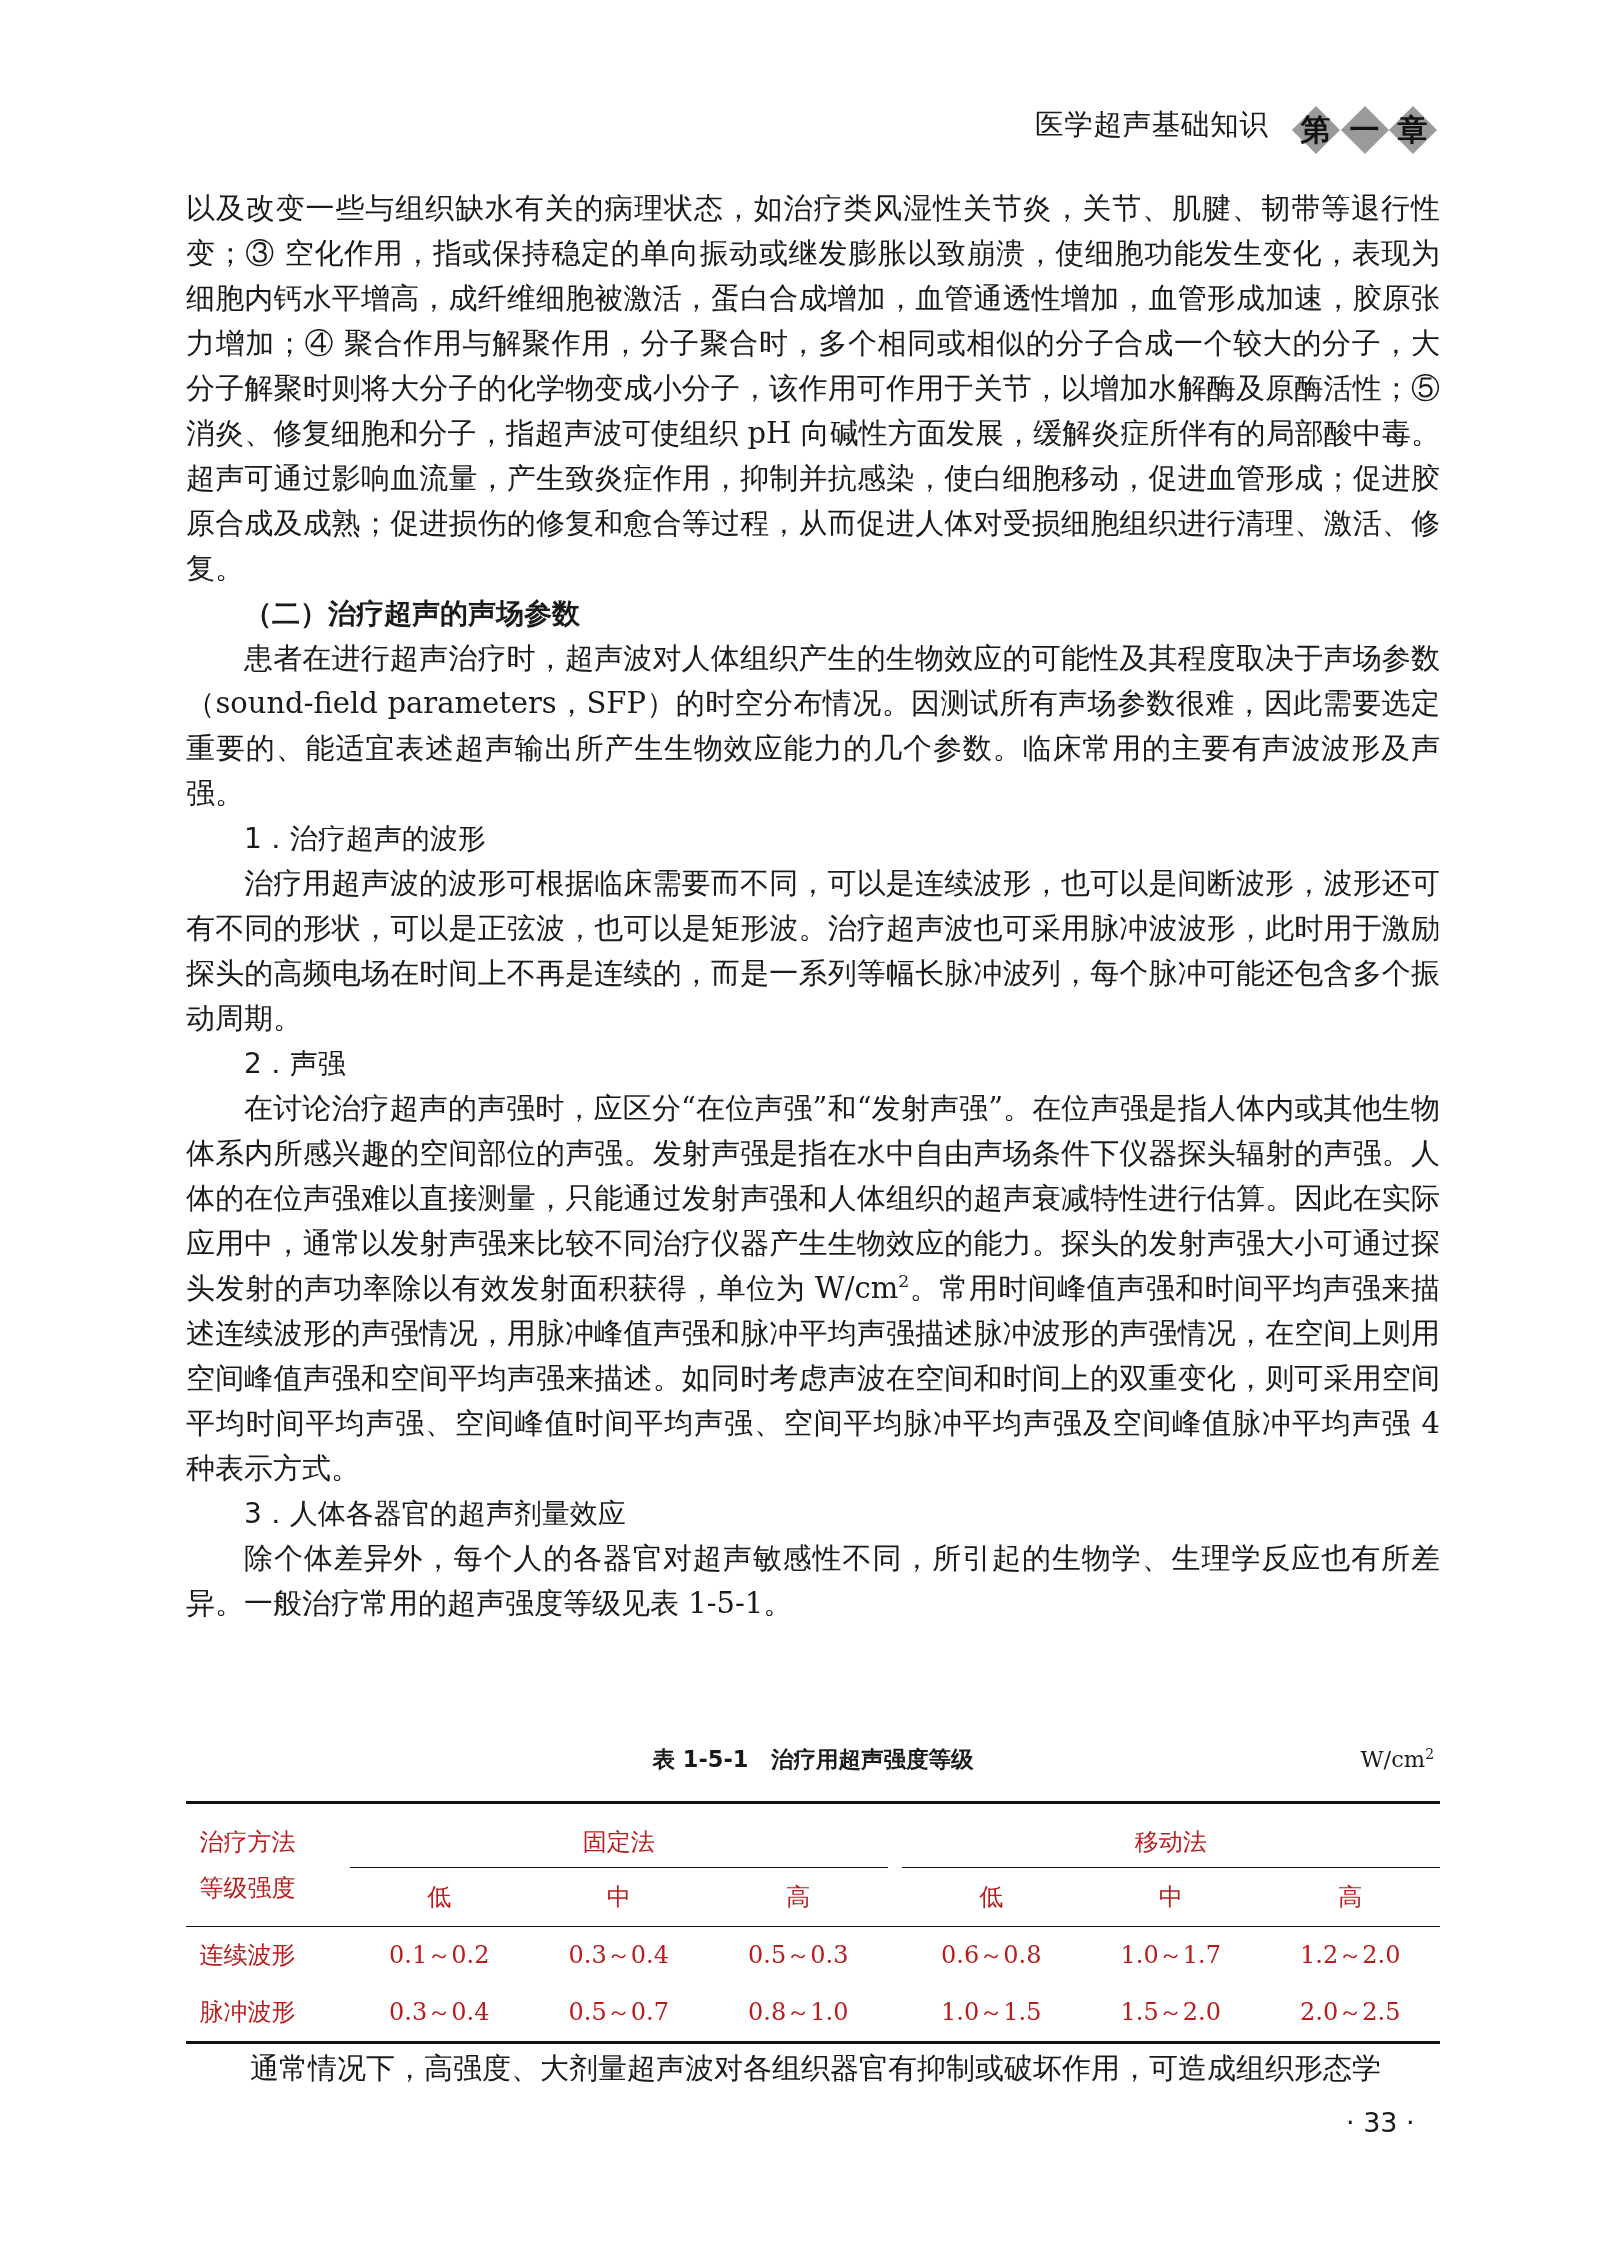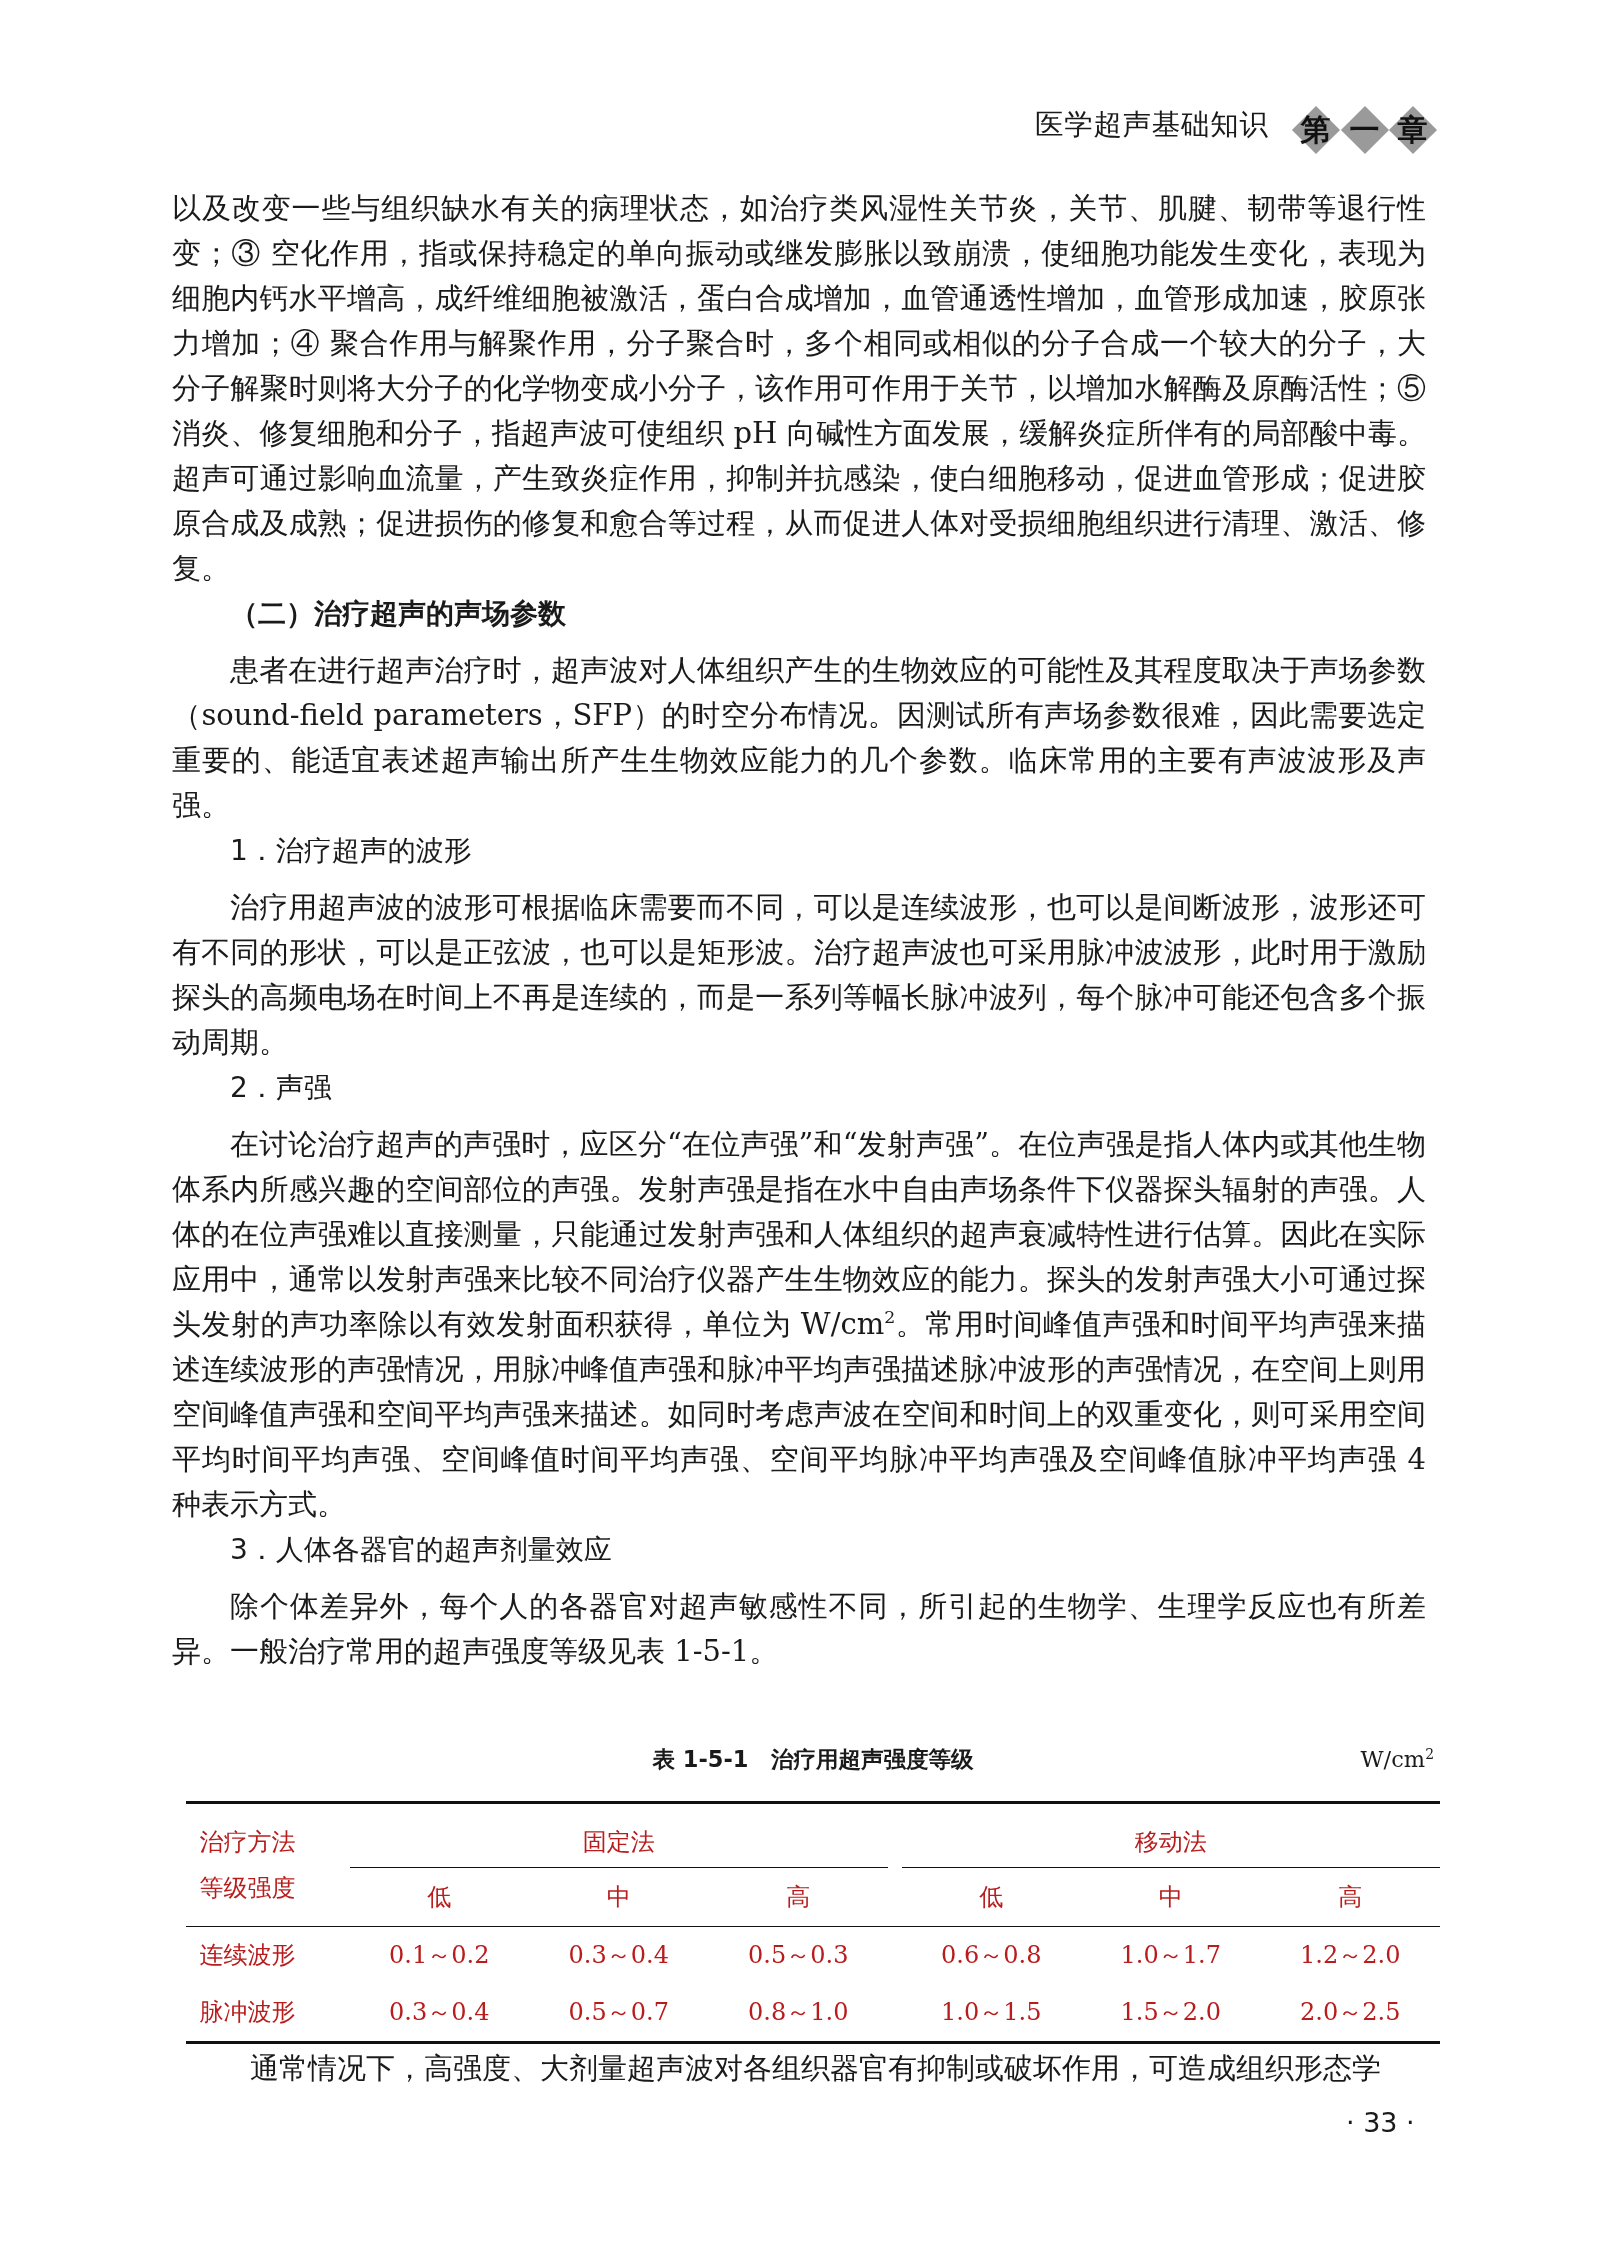--- a/index.html
+++ b/index.html
@@ -7,23 +7,23 @@
   .page { position: absolute; left: 0; top: 0; width: 1573px; height: 2261px; }
 
   
   .running-head { position: absolute; left: 1035px; top: 106px; font-family: "DejaVu Sans", sans-serif; font-size: 28.5px; letter-spacing: 0.7px; color: #1a1a1a; }
   .chapter-badge { position: absolute; left: 1291px; top: 105px; width: 147px; height: 49px; }
   .diamond { position: absolute; top: 0; width: 49px; height: 49px; }
   .diamond .shape { position: absolute; left: 7.5px; top: 7.5px; width: 34px; height: 34px; background: #9a9a9a; transform: rotate(45deg); }
   .diamond .glyph { position: absolute; left: 0; top: 0; width: 49px; height: 49px; line-height: 49px; text-align: center; font-family: "DejaVu Serif", serif; font-weight: bold; font-size: 30px; color: #111; }
 
   
-  .body { position: absolute; left: 172px; top: 186px; width: 1254px; font-family: "DejaVu Serif", serif; font-size: 29px; line-height: 45px; color: #1a1a1a; }
+  .body { position: absolute; left: 186px; top: 186px; width: 1254px; font-family: "DejaVu Serif", serif; font-size: 29px; line-height: 45px; color: #1a1a1a; }
   .para { margin: 0; text-align: justify; text-align-last: left; }
-  .indent { text-indent: 58px; margin-top: 12px; }
+  .indent { text-indent: 58px; }
   .heading { margin: 0; padding-left: 58px; font-family: "DejaVu Sans", sans-serif; font-size: 28px; }
   .heading.bold { font-weight: bold; }
   sup { font-size: 60%; vertical-align: super; line-height: 0; }
 
   
   .table-block { position: absolute; left: 186px; top: 1738px; width: 1254px; }
   .table-title { position: relative; height: 43px; text-align: center; font-family: "DejaVu Sans", sans-serif; font-weight: bold; font-size: 22.5px; line-height: 43px; }
   .table-unit { position: absolute; right: 6px; top: 0; font-family: "DejaVu Serif", serif; font-weight: normal; font-size: 22.5px; }
   .table-unit sup { font-size: 62%; }
   table { width: 1254px; border-collapse: collapse; font-family: "DejaVu Serif", serif; font-size: 24px; color: #b91c1c; margin-top: 19.5px; }

